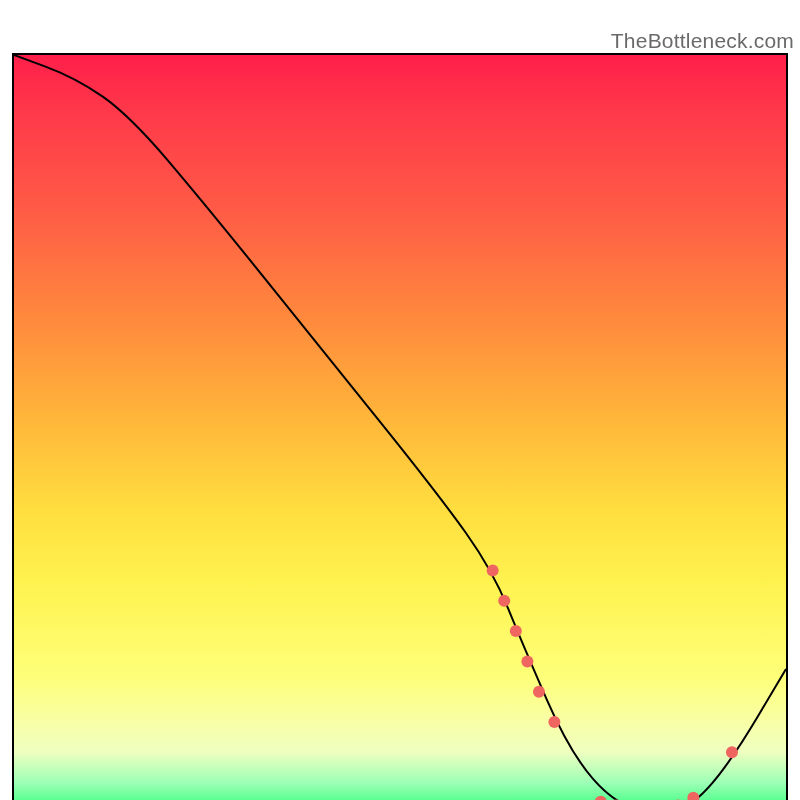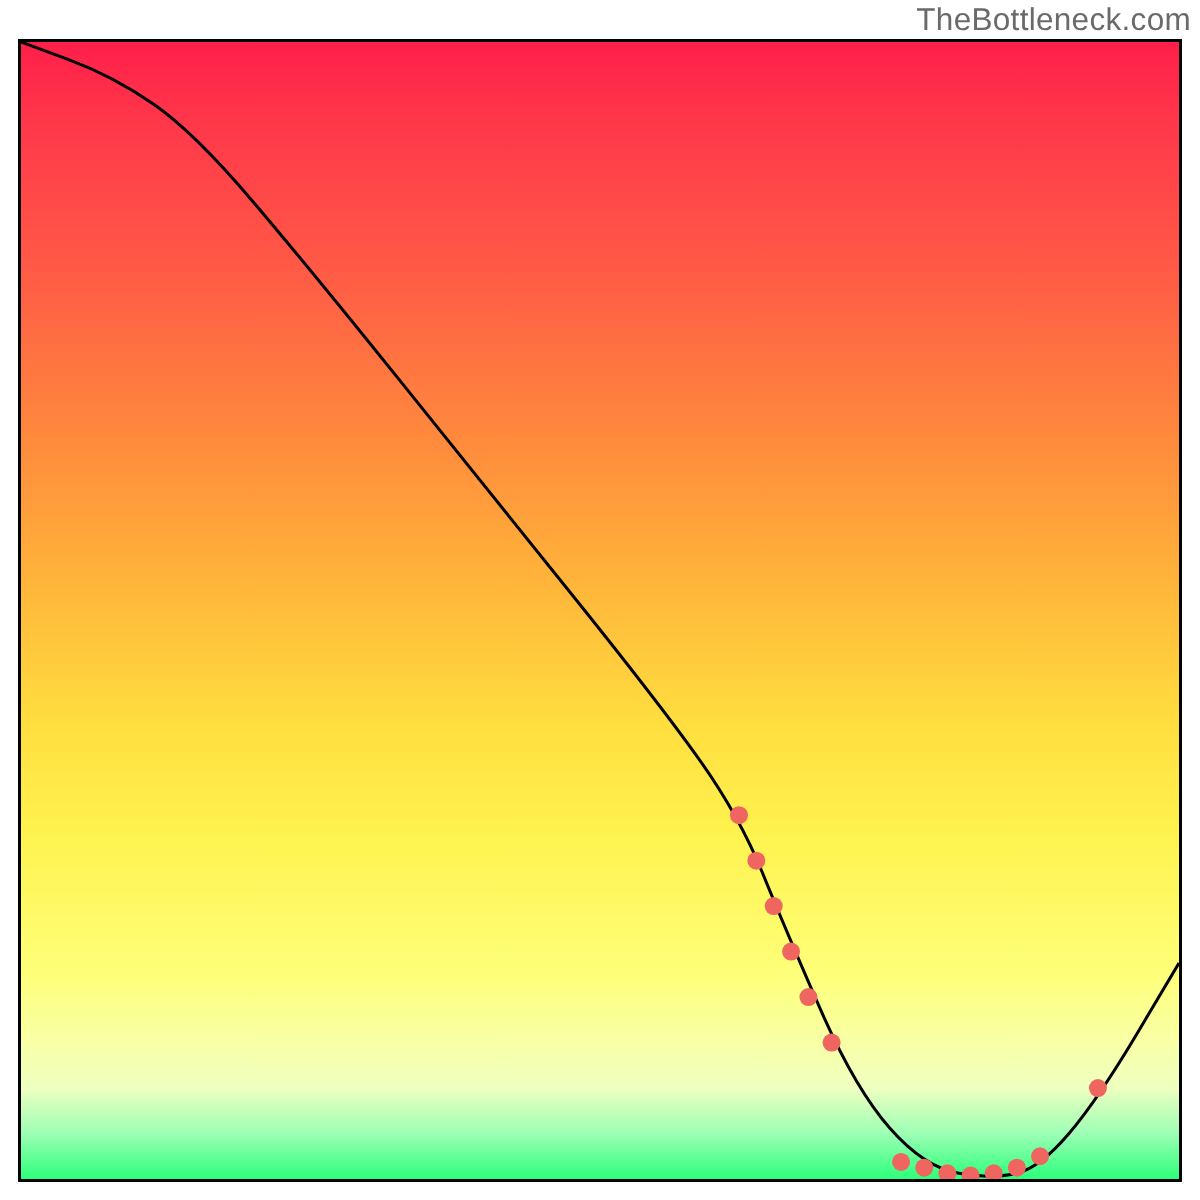--- a/index.html
+++ b/index.html
@@ -8,20 +8,21 @@
   width: 800px;
   height: 800px;
   overflow: hidden;
   font-family: Arial, Helvetica, sans-serif;
   background: #fff;
 }
 .frame {
   position: relative;
   width: 800px;
   height: 575px;
+  margin-top: 27px;
 }
 .watermark {
   position: absolute;
   top: 2px;
   right: 6px;
   font-size: 21px;
   color: #6a6a6a;
   font-weight: 400;
   z-index: 20;
   letter-spacing: 0.2px;

